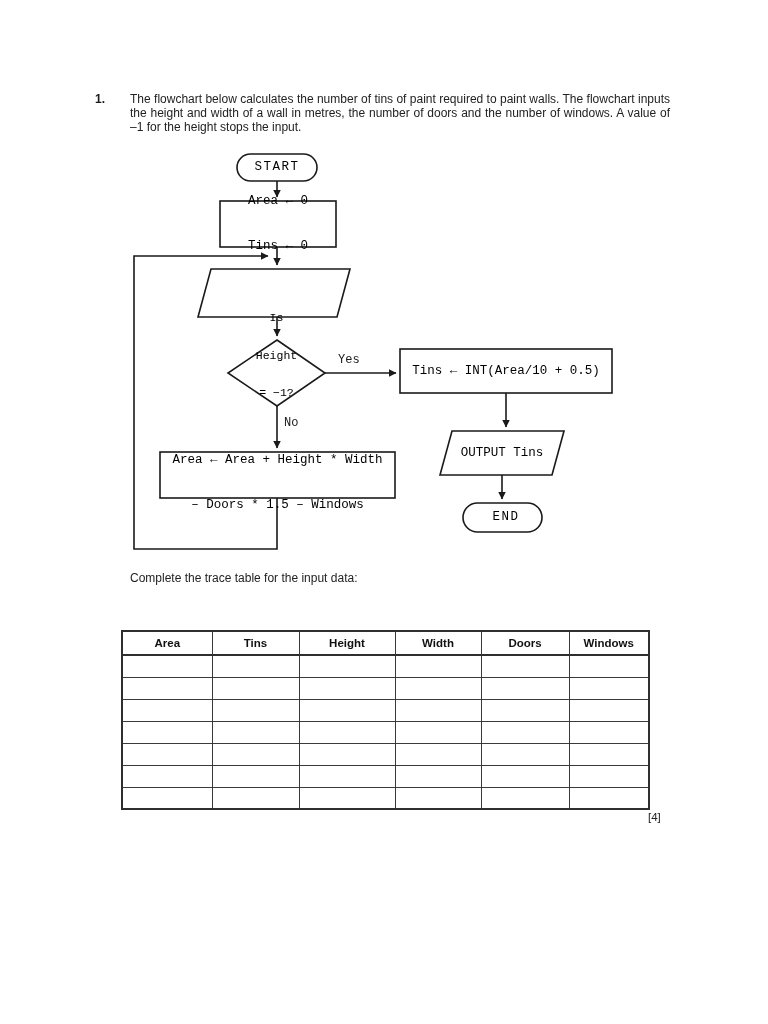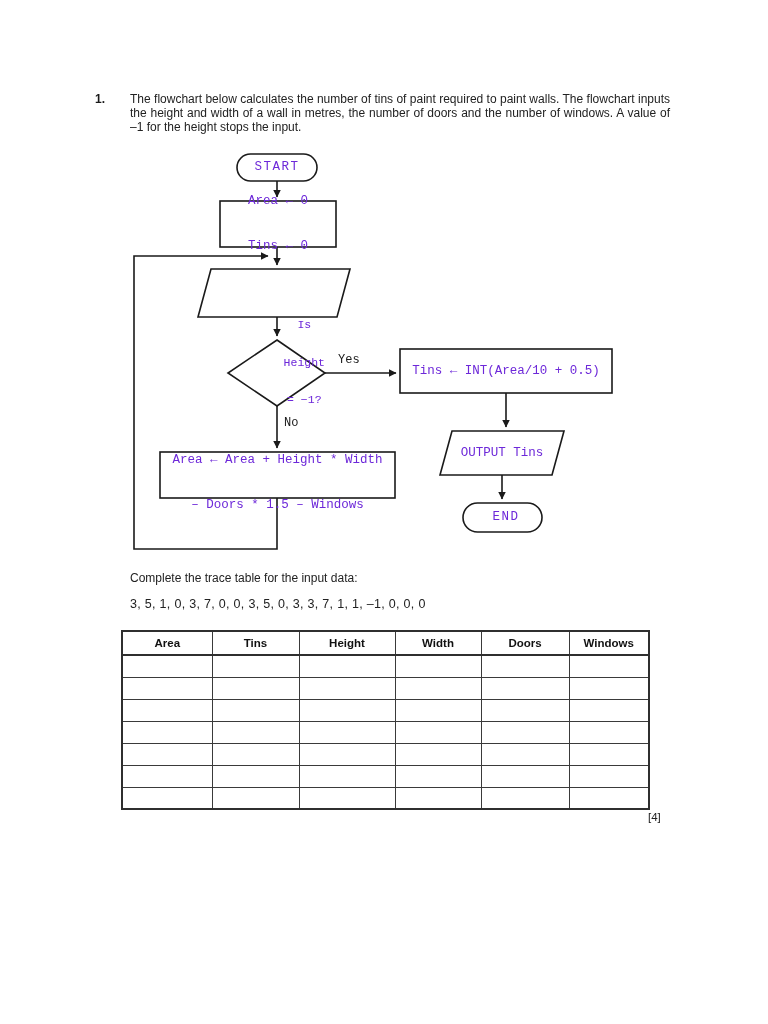--- a/index.html
+++ b/index.html
@@ -56,21 +56,21 @@
   
   .node-text {
     position: absolute;
     display: flex;
     align-items: center;
     justify-content: center;
     text-align: center;
     font-family: "Liberation Mono", "DejaVu Sans Mono", monospace;
     font-size: 12.5px;
     line-height: 15px;
-    color: #6d28d9;
+    color: #000000;
     white-space: pre;
   }
   .node-text span { display: block; }
 
   .fc-label {
     position: absolute;
     font-family: "Liberation Mono", "DejaVu Sans Mono", monospace;
     font-size: 12px;
     color: #1a1a1a;
   }
@@ -168,21 +168,21 @@
   <div class="node-text caps" style="left:237px; top:154px; width:80px; height:27px;">START</div>
 
   <div class="node-text" style="left:220px; top:201px; width:116px; height:46px;text-align:right;">
     <div>
       <span>Area ← 0</span>
       <span>Tins ← 0</span>
     </div>
   </div>
 
 
-  <div class="node-text small-node" style="left:228px; top:329px; width:97px; height:68px;justify-content:flex-end;">
+  <div class="node-text small-node" style="left:228px; top:322px; width:97px; height:68px;">
     <div>
       <span>Is</span>
       <span>Height</span>
       <span>= −1?</span>
     </div>
   </div>
 
   <div class="fc-label" style="left:338px; top:353px;">Yes</div>
   <div class="fc-label" style="left:284px; top:416px;">No</div>
 
@@ -193,21 +193,20 @@
       <span>Area ← Area + Height * Width</span>
       <span>– Doors * 1.5 – Windows</span>
     </div>
   </div>
 
   <div class="node-text" style="left:440px; top:431px; width:124px; height:44px;">OUTPUT Tins</div>
 
   <div class="node-text caps" style="left:463px; top:503px; width:86px; height:29px;">END</div>
 
   <div class="trace-instruction">Complete the trace table for the input data:</div>
-  <div class="trace-data">3, 5, 1, 0, 3, 7, 0, 0, 3, 5, 0, 3, 3, 7, 1, 1, –1, 0, 0, 0</div>
 
   <table class="trace-table">
     <colgroup>
       <col style="width:90px">
         <col style="width:87px">
         <col style="width:96px">
       <col style="width:86px">
         <col style="width:88px">
         <col style="width:80px">
     </colgroup>

